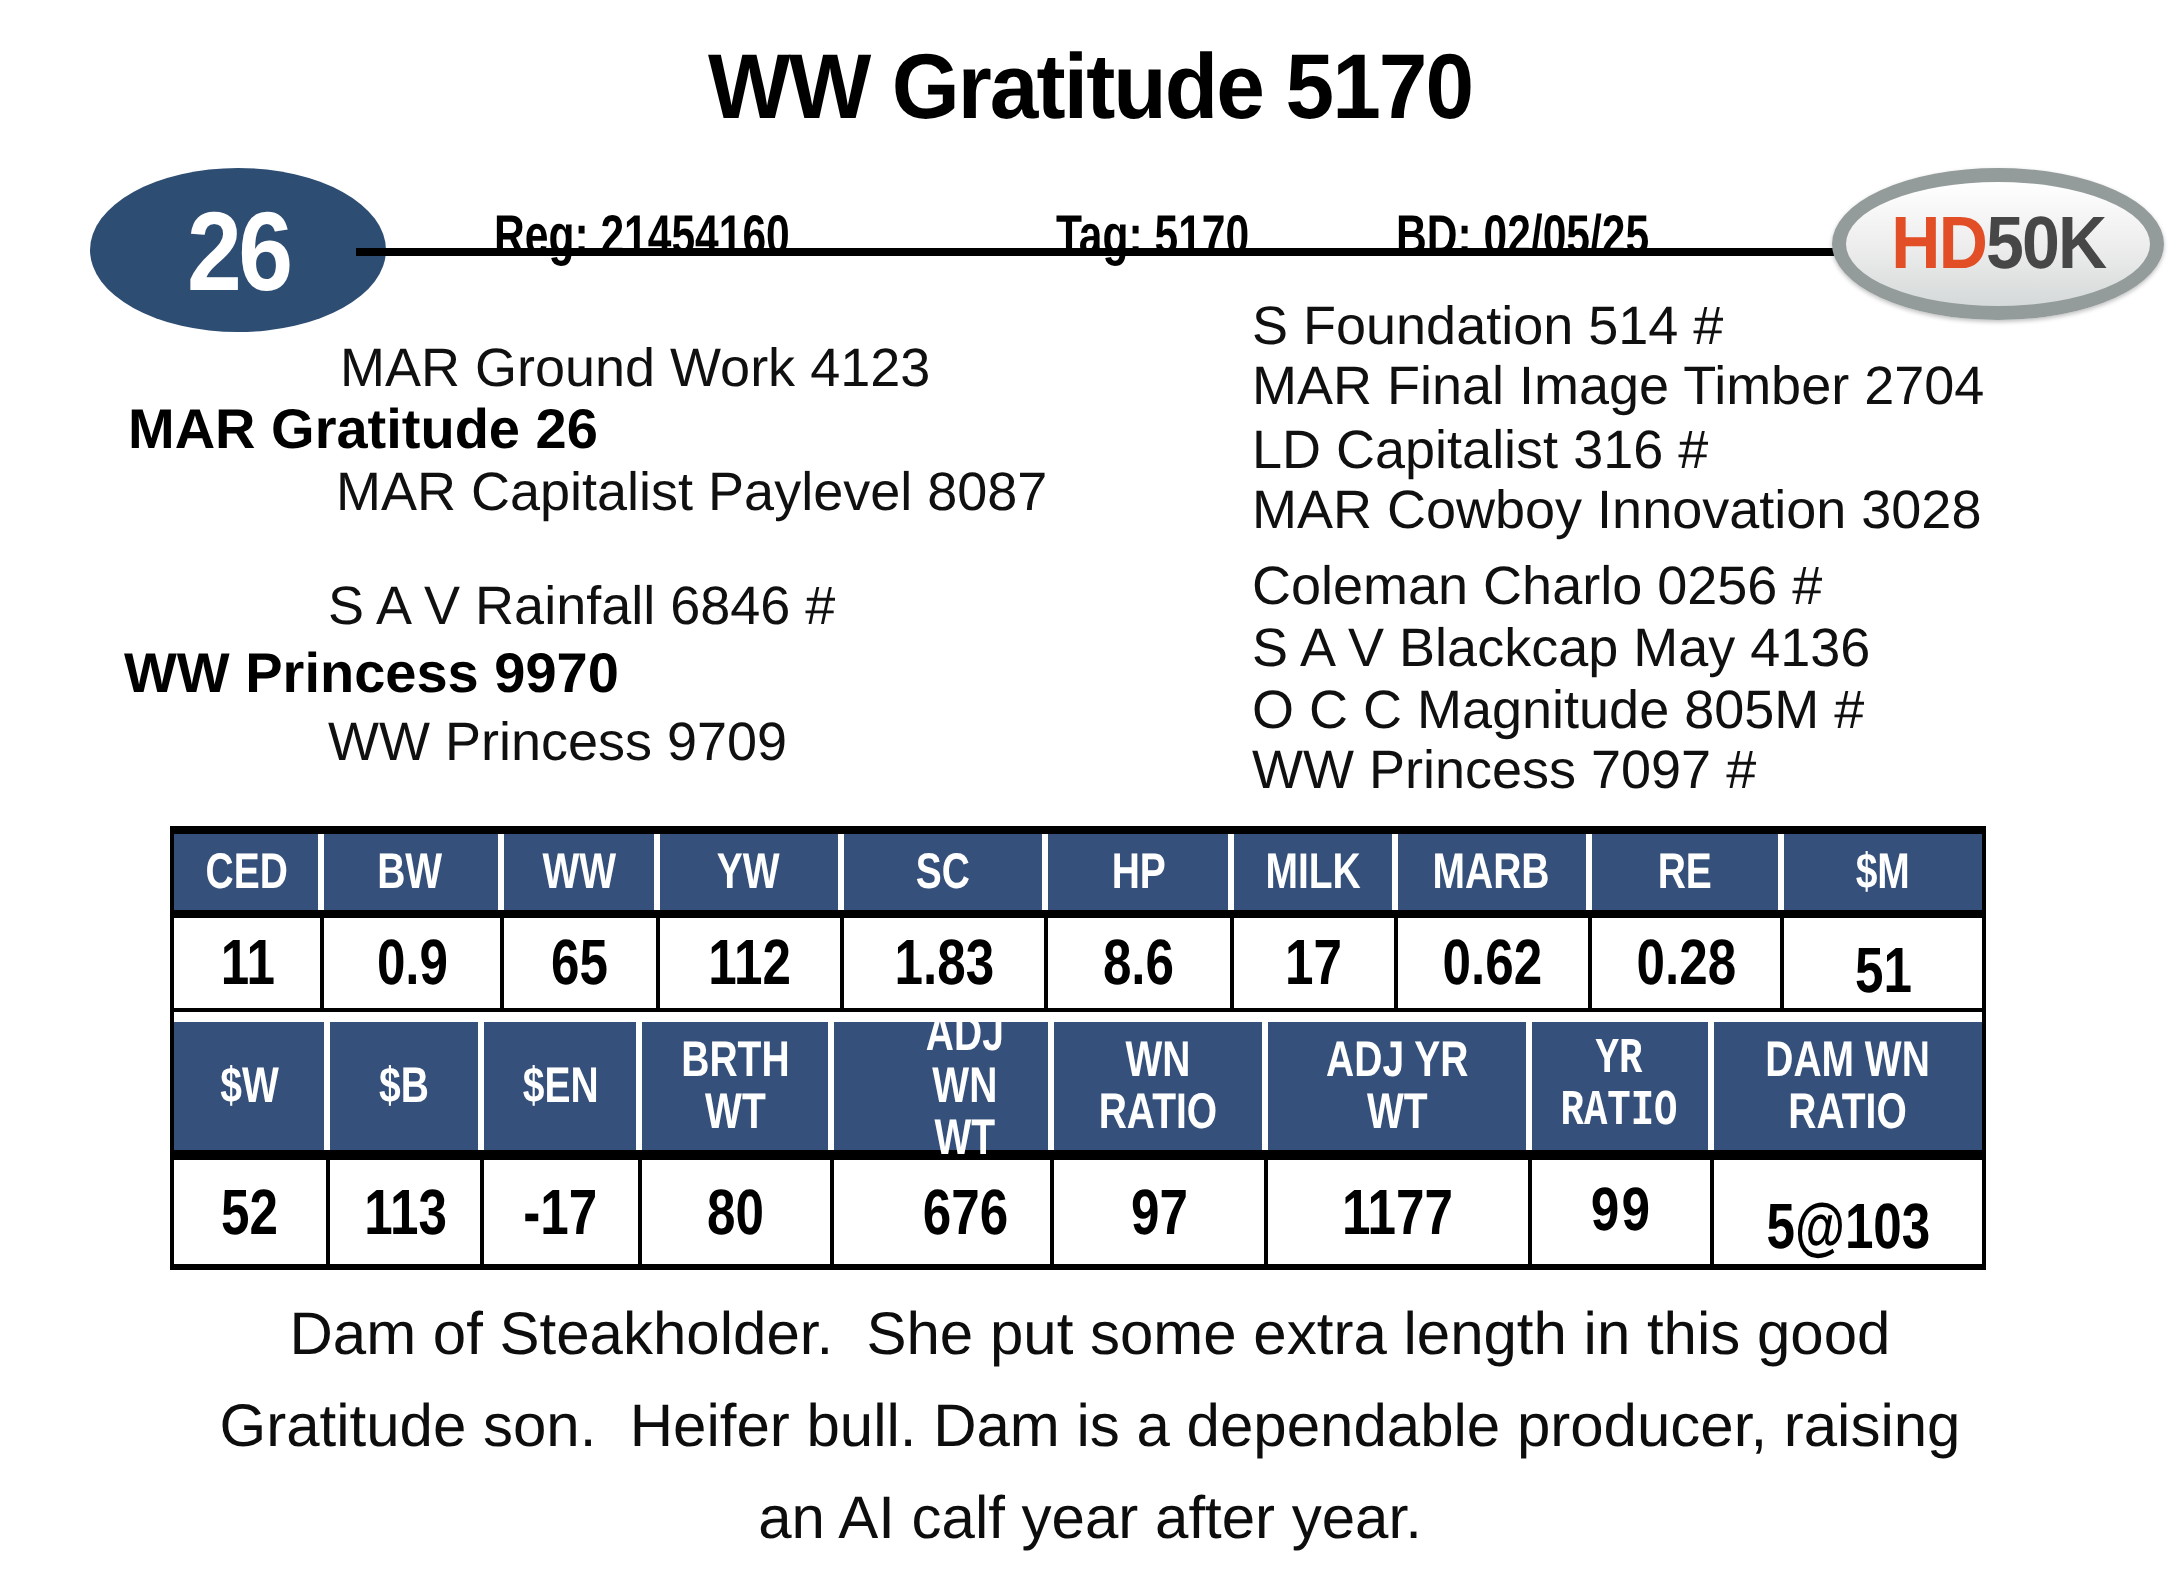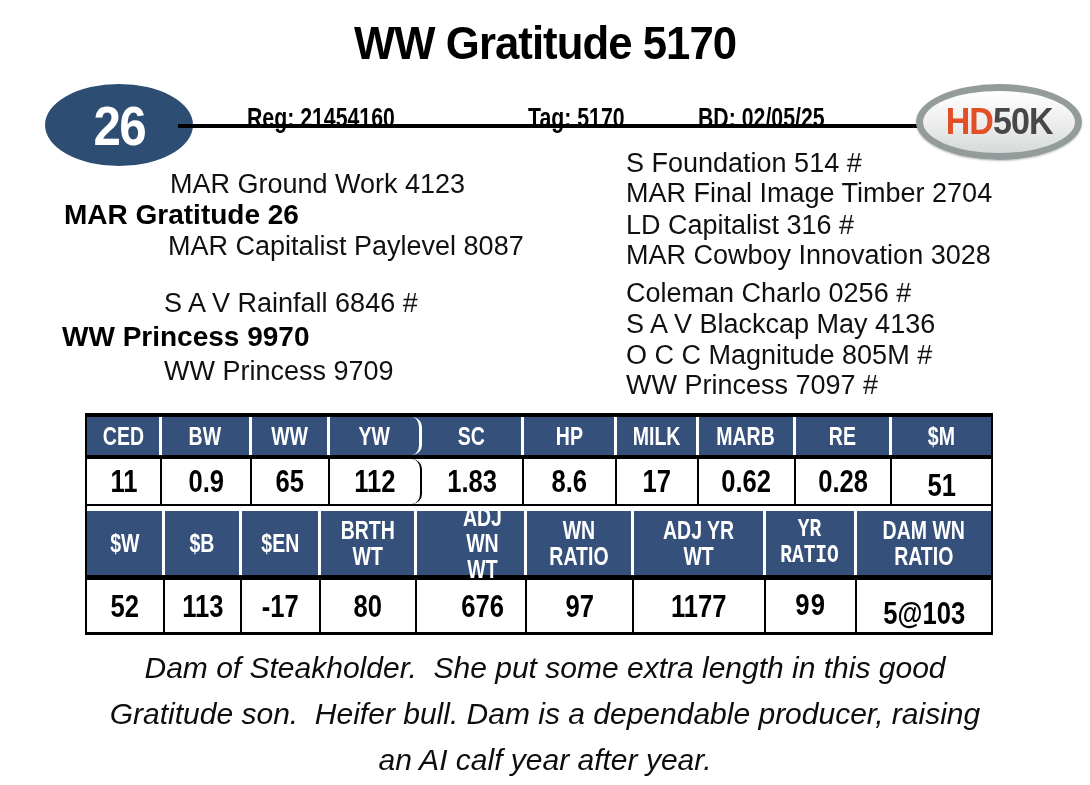--- a/index.html
+++ b/index.html
@@ -60,35 +60,35 @@
   .hcell:last-child { border-right:none; }
   .hcell .t { color:#fff; font-weight:bold; font-size:25px; line-height:1.04;
               white-space:pre-line; text-align:center;
               display:inline-block; transform:scaleX(0.78); }
   .vcell { display:flex; align-items:center; justify-content:center; border-right:2px solid #000; }
   .vcell:last-child { border-right:none;align-items:flex-end; }
   .vcell .t { color:#000; font-weight:bold; font-size:32px;
               display:inline-block; transform:scaleX(0.8); white-space:nowrap; }
   
   .r10 > :nth-child(1){flex:0 0 8.30%;} .r10 > :nth-child(2){flex:0 0 9.90%;}
-  .r10 > :nth-child(3){flex:0 0 8.65%;} .r10 > :nth-child(4){flex:0 0 10.25%;border-radius:10px;}
+  .r10 > :nth-child(3){flex:0 0 8.65%;} .r10 > :nth-child(4){flex:0 0 10.25%;}
   .r10 > :nth-child(5){flex:0 0 11.20%;} .r10 > :nth-child(6){flex:0 0 10.35%;align-items:center;}
   .r10 > :nth-child(7){flex:0 0 9.00%;} .r10 > :nth-child(8){flex:0 0 10.80%;}
   .r10 > :nth-child(9){flex:0 0 10.65%;} .r10 > :nth-child(10){flex:0 0 10.90%;}
   
   .r9 > :nth-child(1){flex:0 0 8.65%;} .r9 > :nth-child(2){flex:0 0 8.55%;}
   .r9 > :nth-child(3){flex:0 0 8.65%;} .r9 > :nth-child(4){flex:0 0 10.65%;}
   .r9 > :nth-child(5){flex:0 0 12.15%;padding-left:24px;} .r9 > :nth-child(6){flex:0 0 11.85%;}
   .r9 > :nth-child(7){flex:0 0 14.60%;} .r9 > :nth-child(8){flex:0 0 10.05%;font-family:Liberation Mono, monospace;}
   .r9 > :nth-child(9){flex:0 0 14.85%;}
 
   
   .desc { position:absolute; left:0; top:645px; width:100%; text-align:center;
           font-size:30px; color:#0d0d0d; }
-  .desc div { white-space:pre; line-height:46px;font-style:italic; }
+  .desc div { white-space:pre; line-height:46px; }
 </style>
 </head>
 <body>
 
 <div class="page">
 
   <div class="title">
     <span>WW Gratitude 5170</span>
   </div>
 

